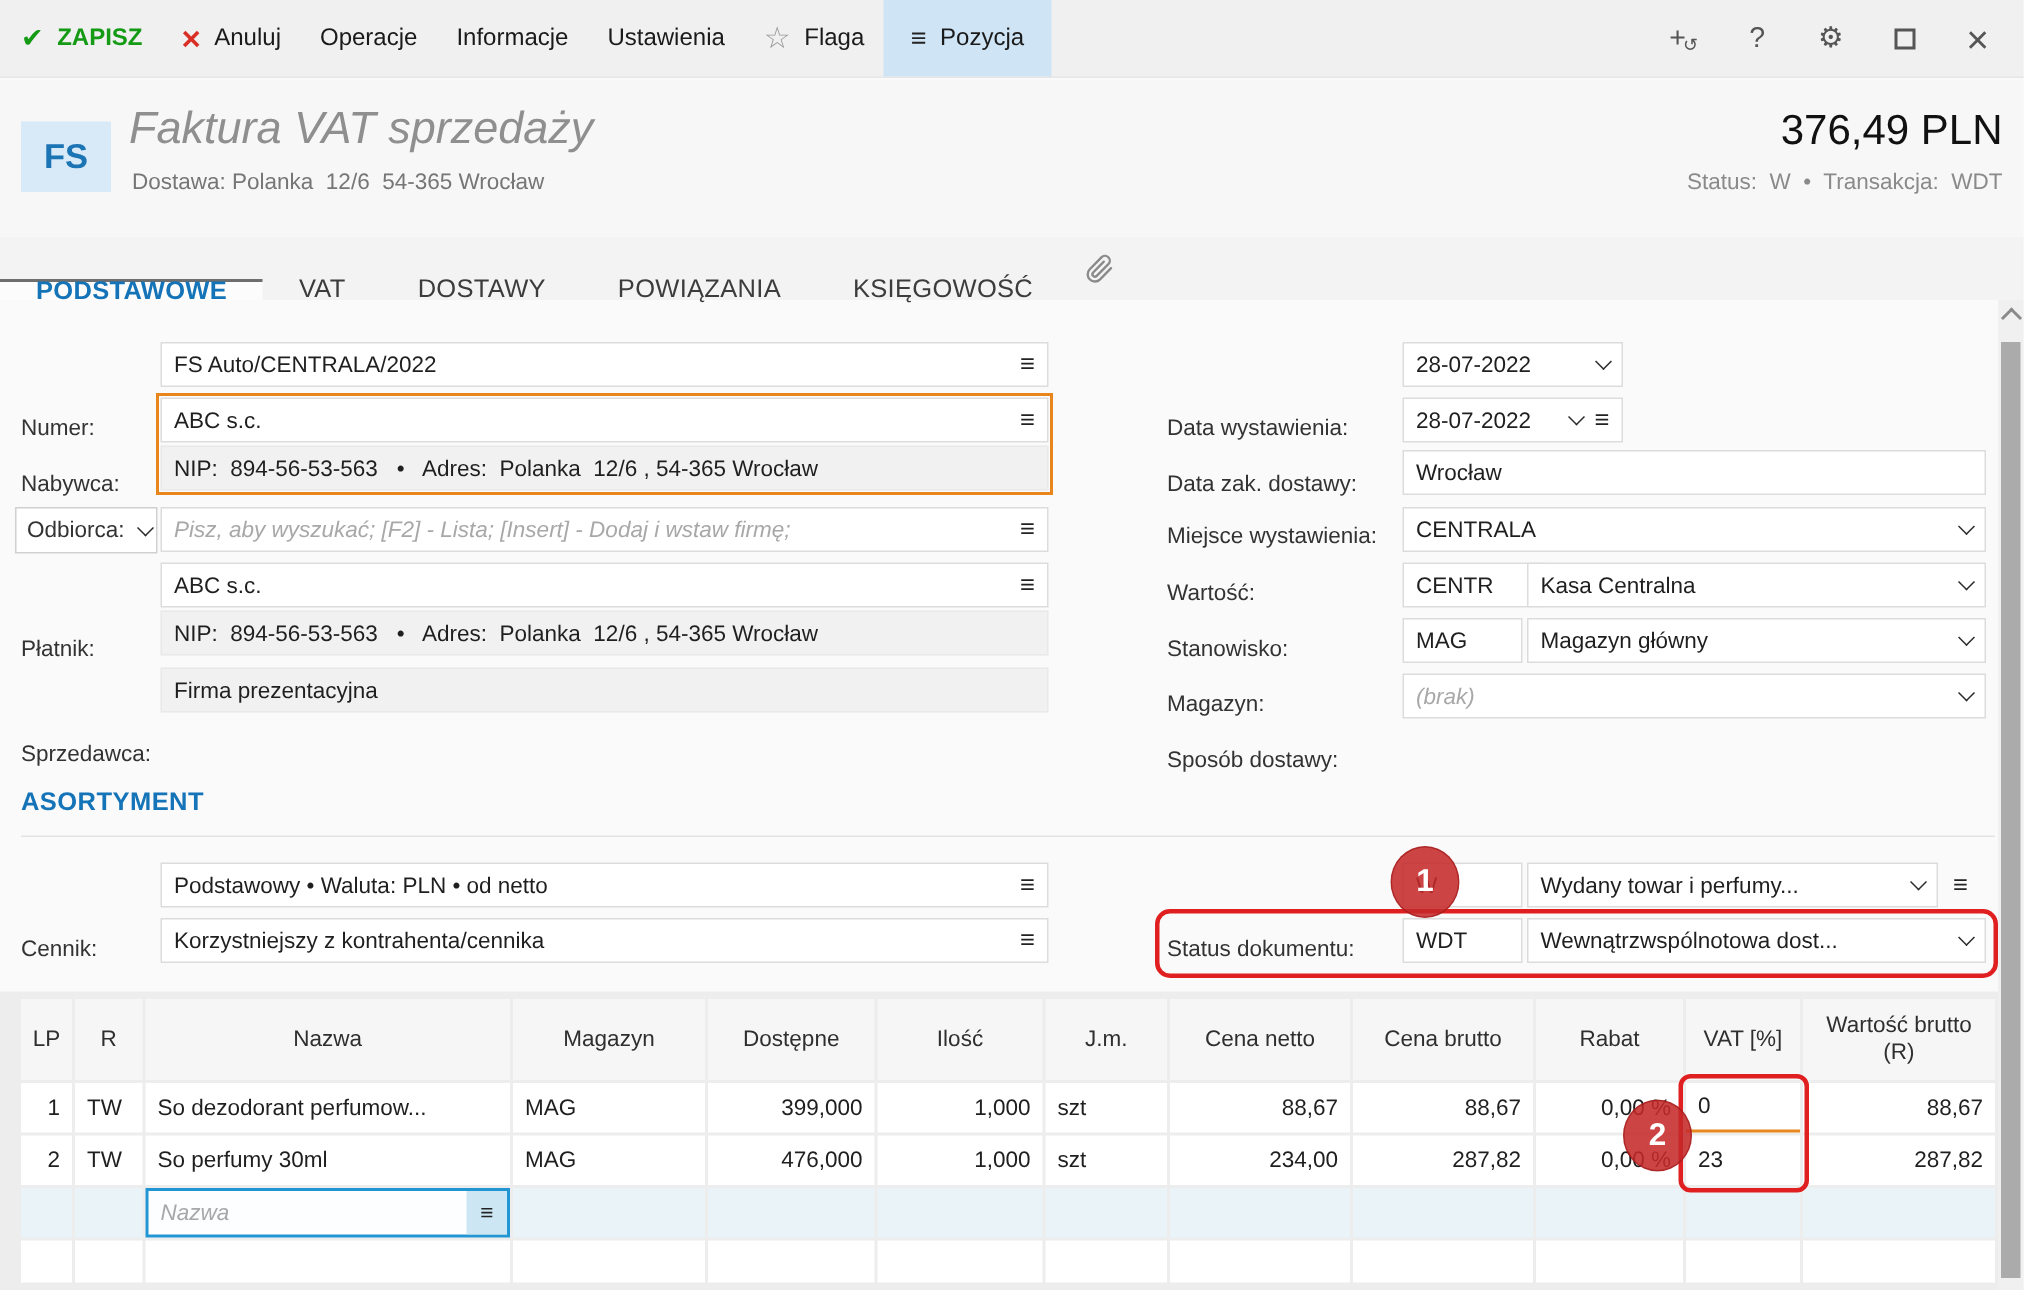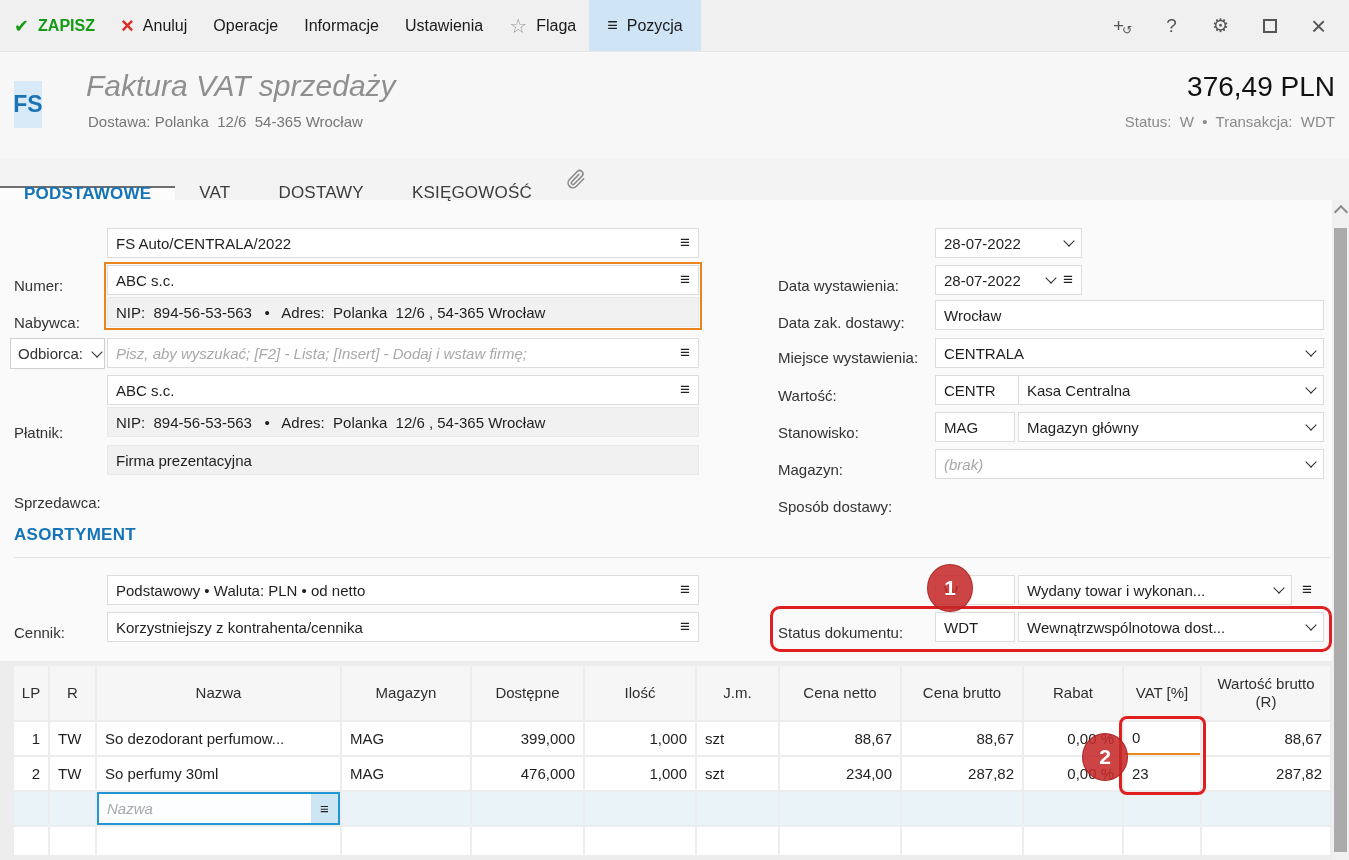--- a/index.html
+++ b/index.html
@@ -24,21 +24,21 @@
   .tb-pozycja { background:#cfe4f4; padding:0 18px; }
   .hamb { font-size:18px; color:#222; }
   .tb-right { margin-left:auto; display:flex; align-items:center; padding-right:6px; color:#555; }
   .win-icon { width:49px; text-align:center; font-size:19px; display:flex; align-items:center; justify-content:center; height:52px; }
   .mini-rotate { font-size:12px; margin-left:-2px; margin-top:8px; }
   .max-box { display:inline-block; width:14px; height:14px; border:2px solid #555; }
   .close-x { font-size:26px; line-height:1; }
 
   
   .doc-header { position:absolute; left:0; top:53px; width:1349px; height:105px; background:#f7f7f7; }
-  .fs-badge { position:absolute; left:14px; top:28px; width:28px; height:47px;
+  .fs-badge { position:absolute; left:14px; top:28px; width:60px; height:47px;
     background:#d8e9f7; color:#1b74b4; font-size:23px; font-weight:bold;
     display:flex; align-items:center; justify-content:center; }
   .doc-title { position:absolute; left:86px; top:16px; font-size:30px; font-style:italic; color:#8f8f8f; }
   .doc-subtitle { position:absolute; left:88px; top:60px; font-size:15px; color:#767676; white-space:pre; }
   .doc-amount { position:absolute; right:14px; top:18px; font-size:28px; color:#111; }
   .doc-status { position:absolute; right:14px; top:60px; font-size:15px; color:#8a8a8a; white-space:pre; }
 
   
   .tabbar { position:absolute; left:0; top:158px; width:1349px; height:42px; background:#f3f3f3; display:flex; }
   .tab { display:flex; align-items:center; padding:0 24px; font-size:17px; color:#3c3c3c; letter-spacing:0.2px;margin-top:28px; }
@@ -140,20 +140,21 @@
   <div class="doc-title">Faktura VAT sprzedaży</div>
   <div class="doc-subtitle">Dostawa: Polanka  12/6  54-365 Wrocław</div>
   <div class="doc-amount">376,49 PLN</div>
   <div class="doc-status">Status:  W  •  Transakcja:  WDT</div>
 </div>
 
 <div class="tabbar">
   <div class="tab active">PODSTAWOWE</div>
   <div class="tab">VAT</div>
   <div class="tab">DOSTAWY</div>
+  <div class="tab">POWIĄZANIA</div>
   <div class="tab">KSIĘGOWOŚĆ</div>
   <div class="tab-clip">
     <svg width="21" height="23" viewBox="0 0 24 24">
         <path d="M20.2 11.2l-8.3 8.5a5.5 5.5 0 0 1-7.9-7.7l8.9-9.1a3.7 3.7 0 0 1 5.3 5.2l-8.9 9a1.85 1.85 0 0 1-2.7-2.6l8.1-8.3" fill="none" stroke="#8a8a8a" stroke-width="1.8" stroke-linecap="round"></path>
       </svg>
   </div>
 </div>
 
 <div class="flabel" style="left:14px;top:228px">Numer:</div>
 <div class="ffield" style="left:107px;top:228px;width:592px">
@@ -268,21 +269,21 @@
   <span>Korzystniejszy z kontrahenta/cennika</span>
   <span class="spacer"></span>
     <span class="hamb-btn">≡</span>
 </div>
 
 <div class="flabel" style="left:778px;top:575px">Status dokumentu:</div>
 <div class="ffield" style="left:935px;top:575px;width:80px">
   <span>W</span>
 </div>
 <div class="ffield" style="left:1018px;top:575px;width:274px">
-  <span>Wydany towar i wykonan...</span>
+  <span>Wydany towar i perfumy...</span>
   <span class="spacer"></span>
     <span class="chev"></span>
 </div>
 <div class="hamb-free" style="left:1302px;top:575px">≡</div>
 
 <div class="flabel" style="left:778px;top:612px">Transakcja:</div>
 <div class="ffield" style="left:935px;top:612px;width:80px">
   <span>WDT</span>
 </div>
 <div class="ffield" style="left:1018px;top:612px;width:306px">

